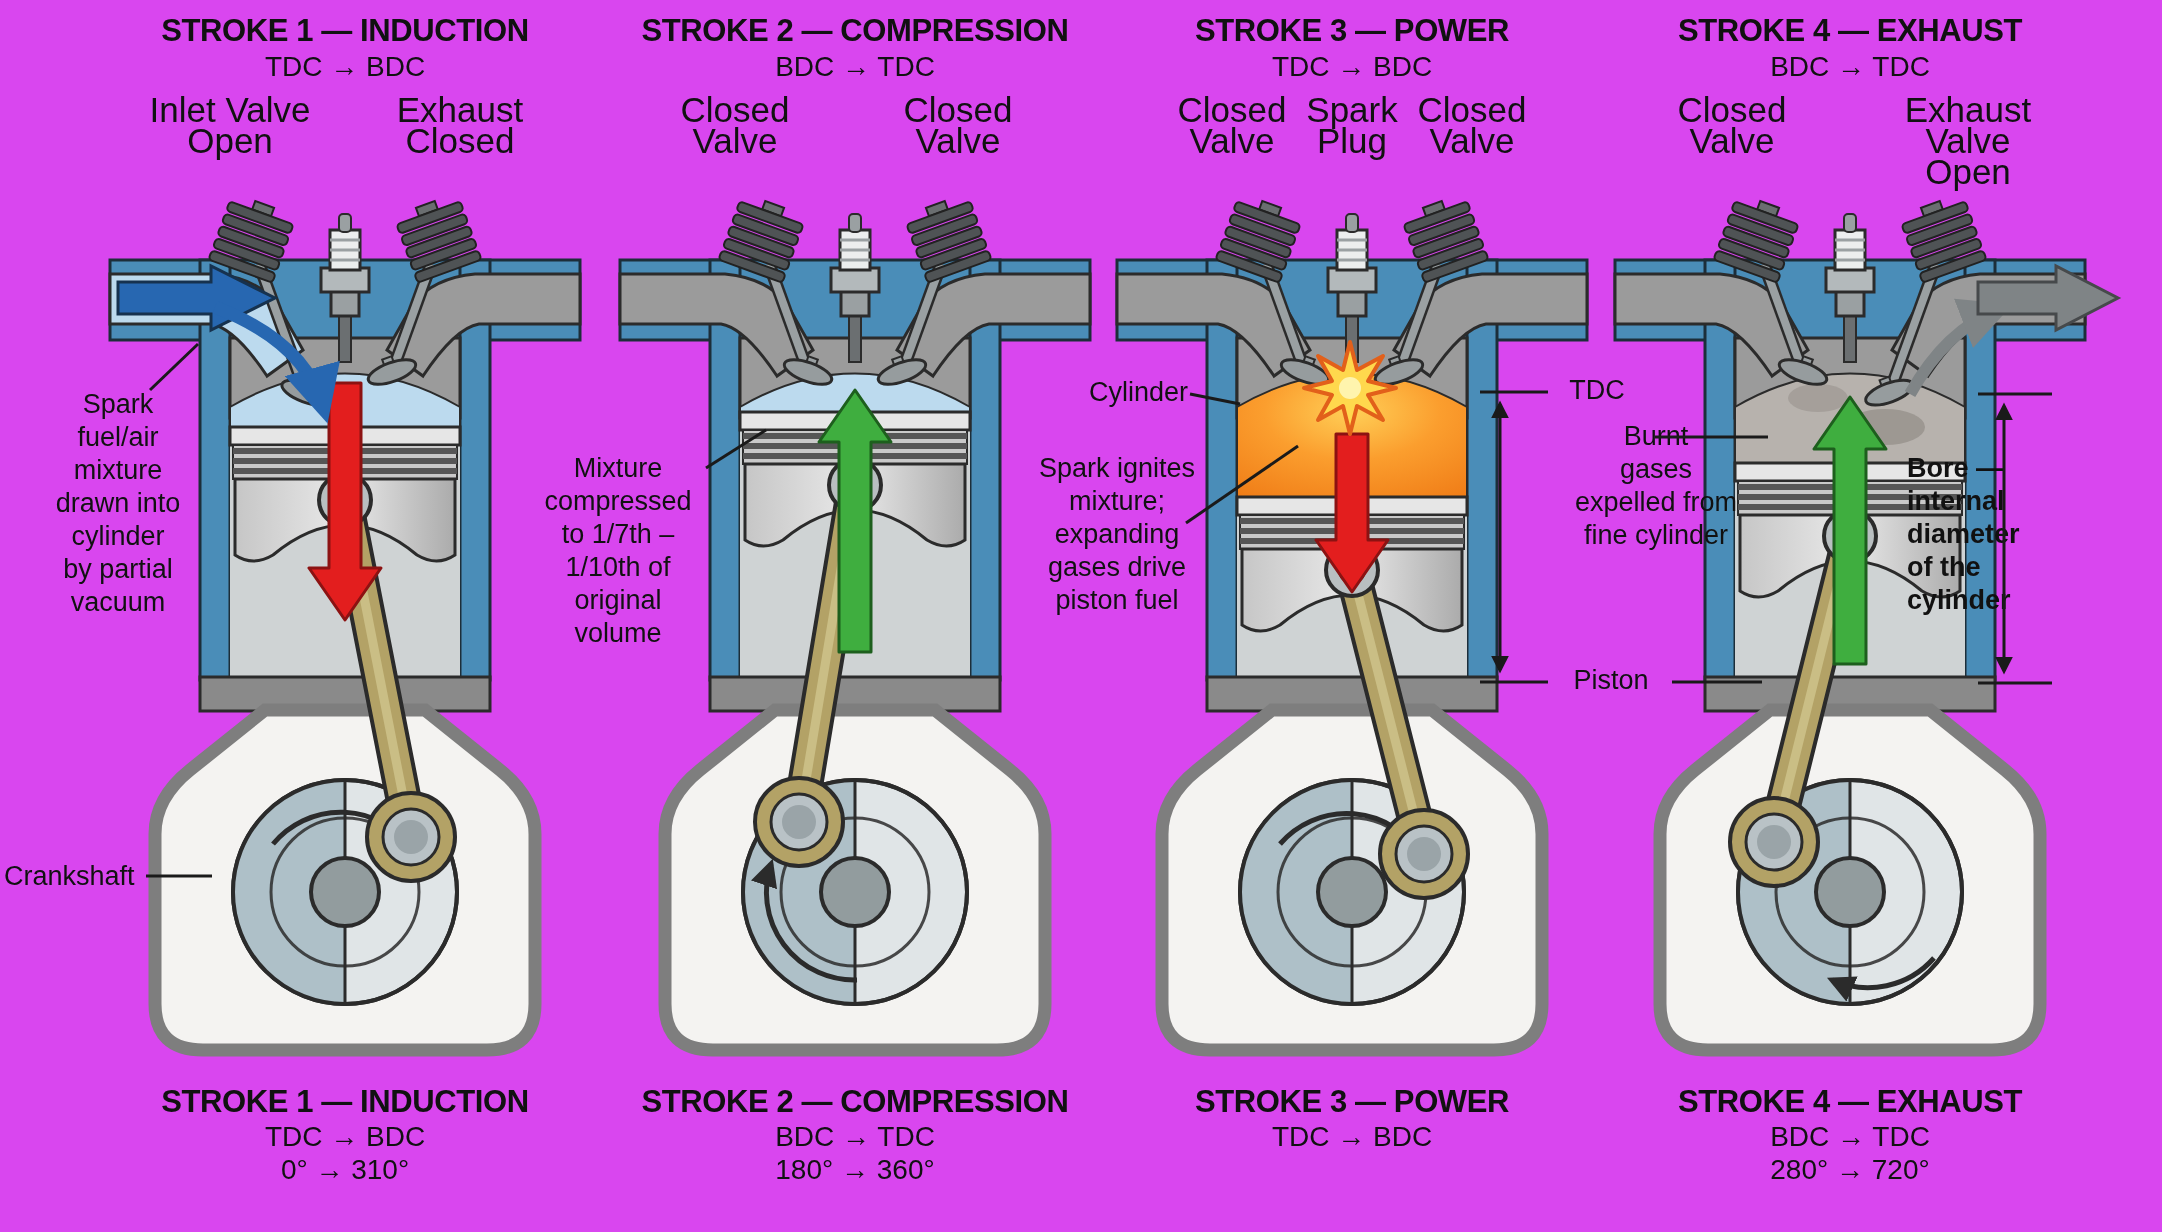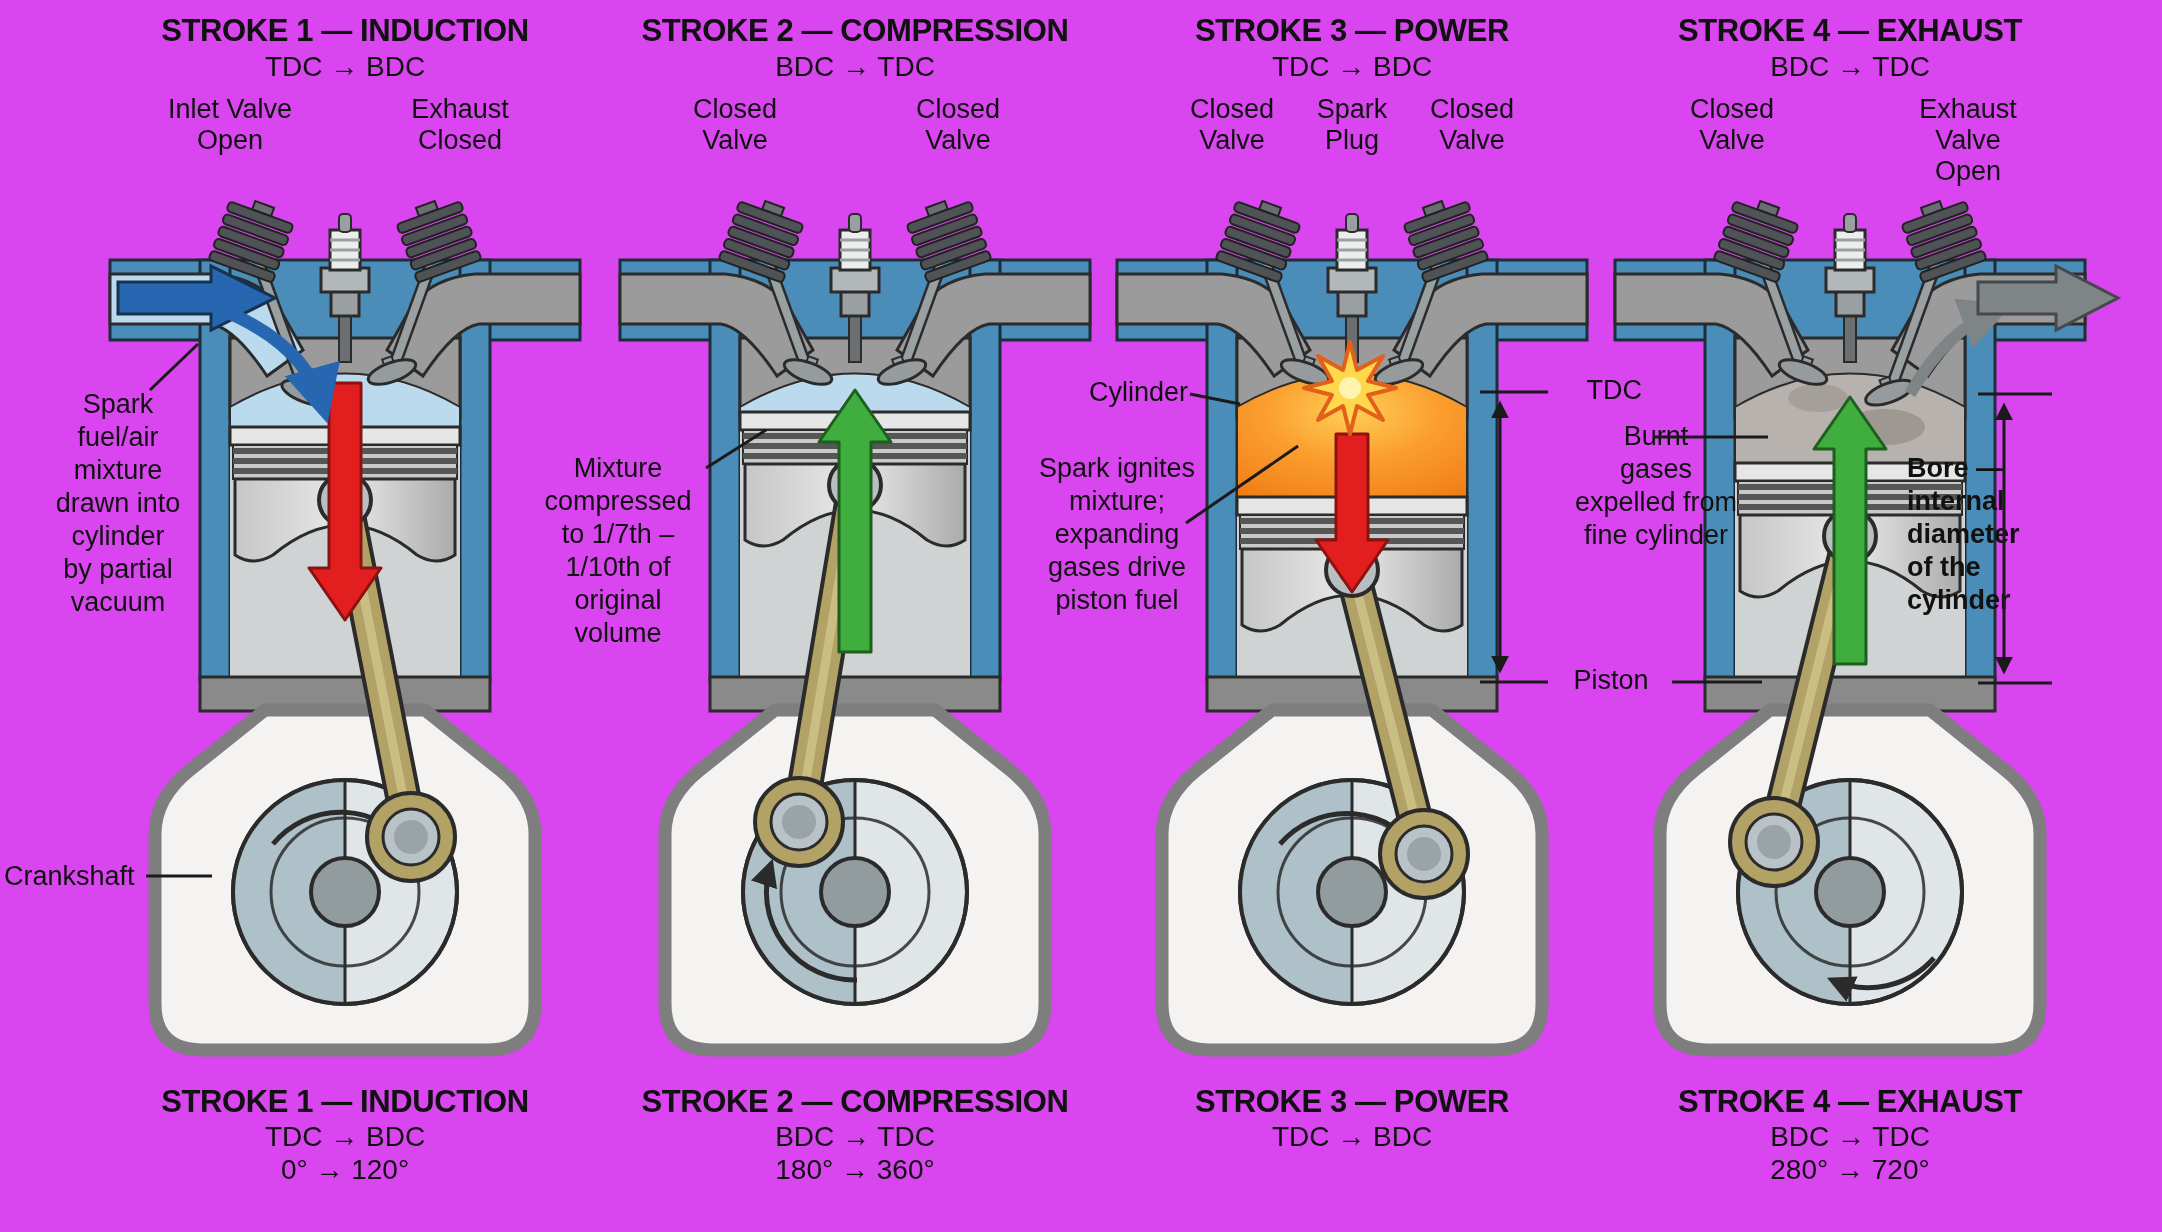--- a/index.html
+++ b/index.html
@@ -3,32 +3,32 @@
 <meta charset="utf-8">
 <style>
   html,body{margin:0;padding:0;background:#efeeeb;}
   #canvas{position:relative;width:2162px;height:1232px;background:#d946ef;overflow:hidden;
           font-family:"Liberation Sans",sans-serif;color:#111;}
   .panel{position:absolute;top:0;width:540px;height:100%;}
   .phead{position:absolute;top:12px;left:0;width:100%;text-align:center;}
   .phead .t{font-weight:700;font-size:31px;line-height:37px;letter-spacing:-.4px;}
   .phead .m{font-weight:400;font-size:28px;line-height:36px;}
   .vl{position:absolute;top:94px;transform:translateX(-50%);text-align:center;
-      font-size:27px;line-height:31px;white-space:pre-line;}
+      font-size:35px;line-height:31px;white-space:pre-line;}
   .engine{position:absolute;top:212px;left:40px;width:460px;height:850px;}
   .pfoot{position:absolute;top:1083px;left:0;width:100%;text-align:center;}
   .pfoot .t{font-weight:700;font-size:31px;line-height:37px;letter-spacing:-.4px;}
   .pfoot .m{font-weight:400;font-size:28px;line-height:33px;}
   .ann{position:absolute;font-size:27px;line-height:33px;text-align:center;white-space:pre-line;}
   #ann-fresh{left:18px;top:388px;width:200px;}
   #ann-crankshaft{left:4px;top:860px;width:150px;text-align:left;}
   #ann-mixture{left:518px;top:452px;width:200px;}
   #ann-cylinder{left:1056px;top:376px;width:132px;text-align:right;}
   #ann-spark{left:1008px;top:452px;width:218px;}
-  #ann-tdc{left:1552px;top:374px;width:90px;text-align:right;}
+  #ann-tdc{left:1552px;top:374px;width:90px;text-align:center;}
   #ann-burnt{left:1534px;top:420px;width:244px;}
   #ann-piston{left:1556px;top:664px;width:110px;text-align:center;}
   #ann-bore{left:1907px;top:452px;width:140px;text-align:left;font-weight:bold;}
   #overlay{position:absolute;left:0;top:0;width:2162px;height:1232px;pointer-events:none;}
 </style>
 </head>
 <body>
 
 <div id="canvas">
 
@@ -127,21 +127,21 @@
             <rect x="-34" y="-5" width="68" height="10" rx="4" fill="#4f5355" stroke="#222" stroke-width="2"></rect>
             <rect x="-34" y="8" width="68" height="10" rx="4" fill="#4f5355" stroke="#222" stroke-width="2"></rect>
             <rect x="-34" y="21" width="68" height="10" rx="4" fill="#4f5355" stroke="#222" stroke-width="2"></rect>
           </g>
           <path d="M3,70 L96,70 L96,54 L160,86 L96,118 L96,102 L3,102 Z" fill="#2767b1" stroke="#16324f" stroke-width="3"></path>
     <path d="M100,95 Q190,130 208,195" fill="none" stroke="#2767b1" stroke-width="13" marker-end="url(#mf1)"></path>
         </svg></div>
     <div class="pfoot">
       <div class="t">STROKE 1 — INDUCTION</div>
       <div class="m">TDC → BDC</div>
-      <div class="m">0° → 120°</div>
+      <div class="m">0° → 310°</div>
     </div>
   </section>
 
   <section class="panel" style="left:585px">
     <div class="phead">
       <div class="t">STROKE 2 — COMPRESSION</div>
       <div class="m">BDC → TDC</div>
     </div>
     <span class="vl" style="left:150px">Closed
 Valve</span>

